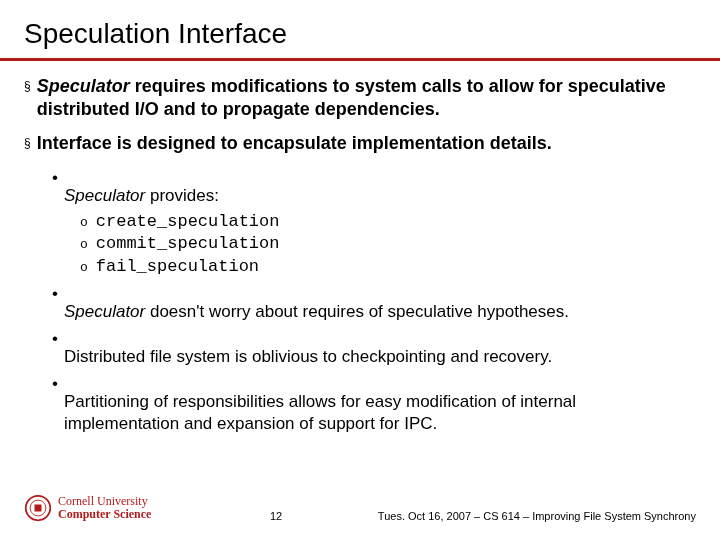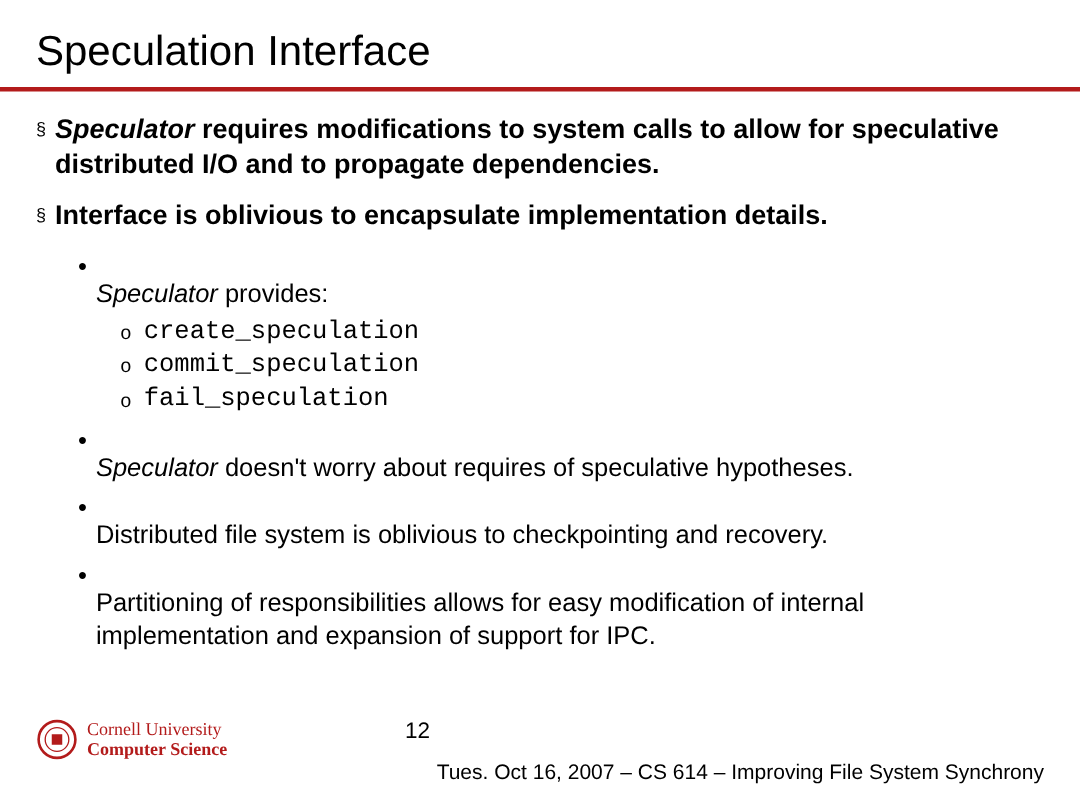--- a/index.html
+++ b/index.html
@@ -10,45 +10,45 @@
   .b1 { display: flex; font-size: 18px; line-height: 1.25; margin-bottom: 12px; }
   .b1 .mk { font-size: 12px; margin-right: 6px; margin-top: 4px; }
   .b1 .tx { flex: 1; font-weight: bold; }
   .b2 { display: flex; font-size: 17px; line-height: 1.25; margin: 6px 0 6px 28px; }
   .b2 .mk { margin-right: 6px; }
   .b2 .tx { flex: 1; margin-top: 18px; }
   .b3 { display: flex; font-size: 17px; line-height: 1.2; margin: 2px 0 2px 56px; }
   .b3 .mk { font-family: "Courier New", monospace; font-size: 13px; margin-right: 8px; margin-top: 3px; }
   .b3 .tx { font-family: "Courier New", monospace; flex: 1; }
   .em { font-style: italic; }
-  .footer { position: absolute; bottom: 18px; left: 24px; right: 24px; display: flex; align-items: flex-start; }
+  .footer { position: absolute; bottom: 18px; left: 24px; right: 24px; display: flex; align-items: flex-end; }
   .logo { display: flex; align-items: center; gap: 6px; }
   .seal { width: 28px; height: 28px; }
   .logotext { font-size: 12px; line-height: 1.1; color: #b31b1b; font-family: Georgia, serif; }
-  .pagenum { position: absolute; left: 50%; transform: translateX(-90px); font-size: 15px; }
-  .ftext { margin-left: auto; font-size: 14px; margin-top: 27px; }
+  .pagenum { position: absolute; left: 50%; transform: translateX(-90px); font-size: 11px; }
+  .ftext { margin-left: auto; font-size: 11px; margin-top: 27px; }
 </style>
 </head>
 <body>
 
 <div class="slide">
 
   <div class="title">Speculation Interface</div>
   <div class="rule"></div>
 
   <div class="b1">
     <span class="mk">§</span>
     <span class="tx">
       <span class="em">Speculator</span><span> requires modifications to system calls to allow for speculative distributed I/O and to propagate dependencies.</span>
     </span>
   </div>
 
   <div class="b1">
     <span class="mk">§</span>
-    <span class="tx">Interface is oblivious to encapsulate implementation details.</span>
+    <span class="tx">Interface is designed to encapsulate implementation details.</span>
   </div>
 
   <div class="b2">
     <span class="mk">•</span>
     <span class="tx">
       <span class="em">Speculator</span><span> provides:</span>
     </span>
   </div>
 
   <div class="b3">

